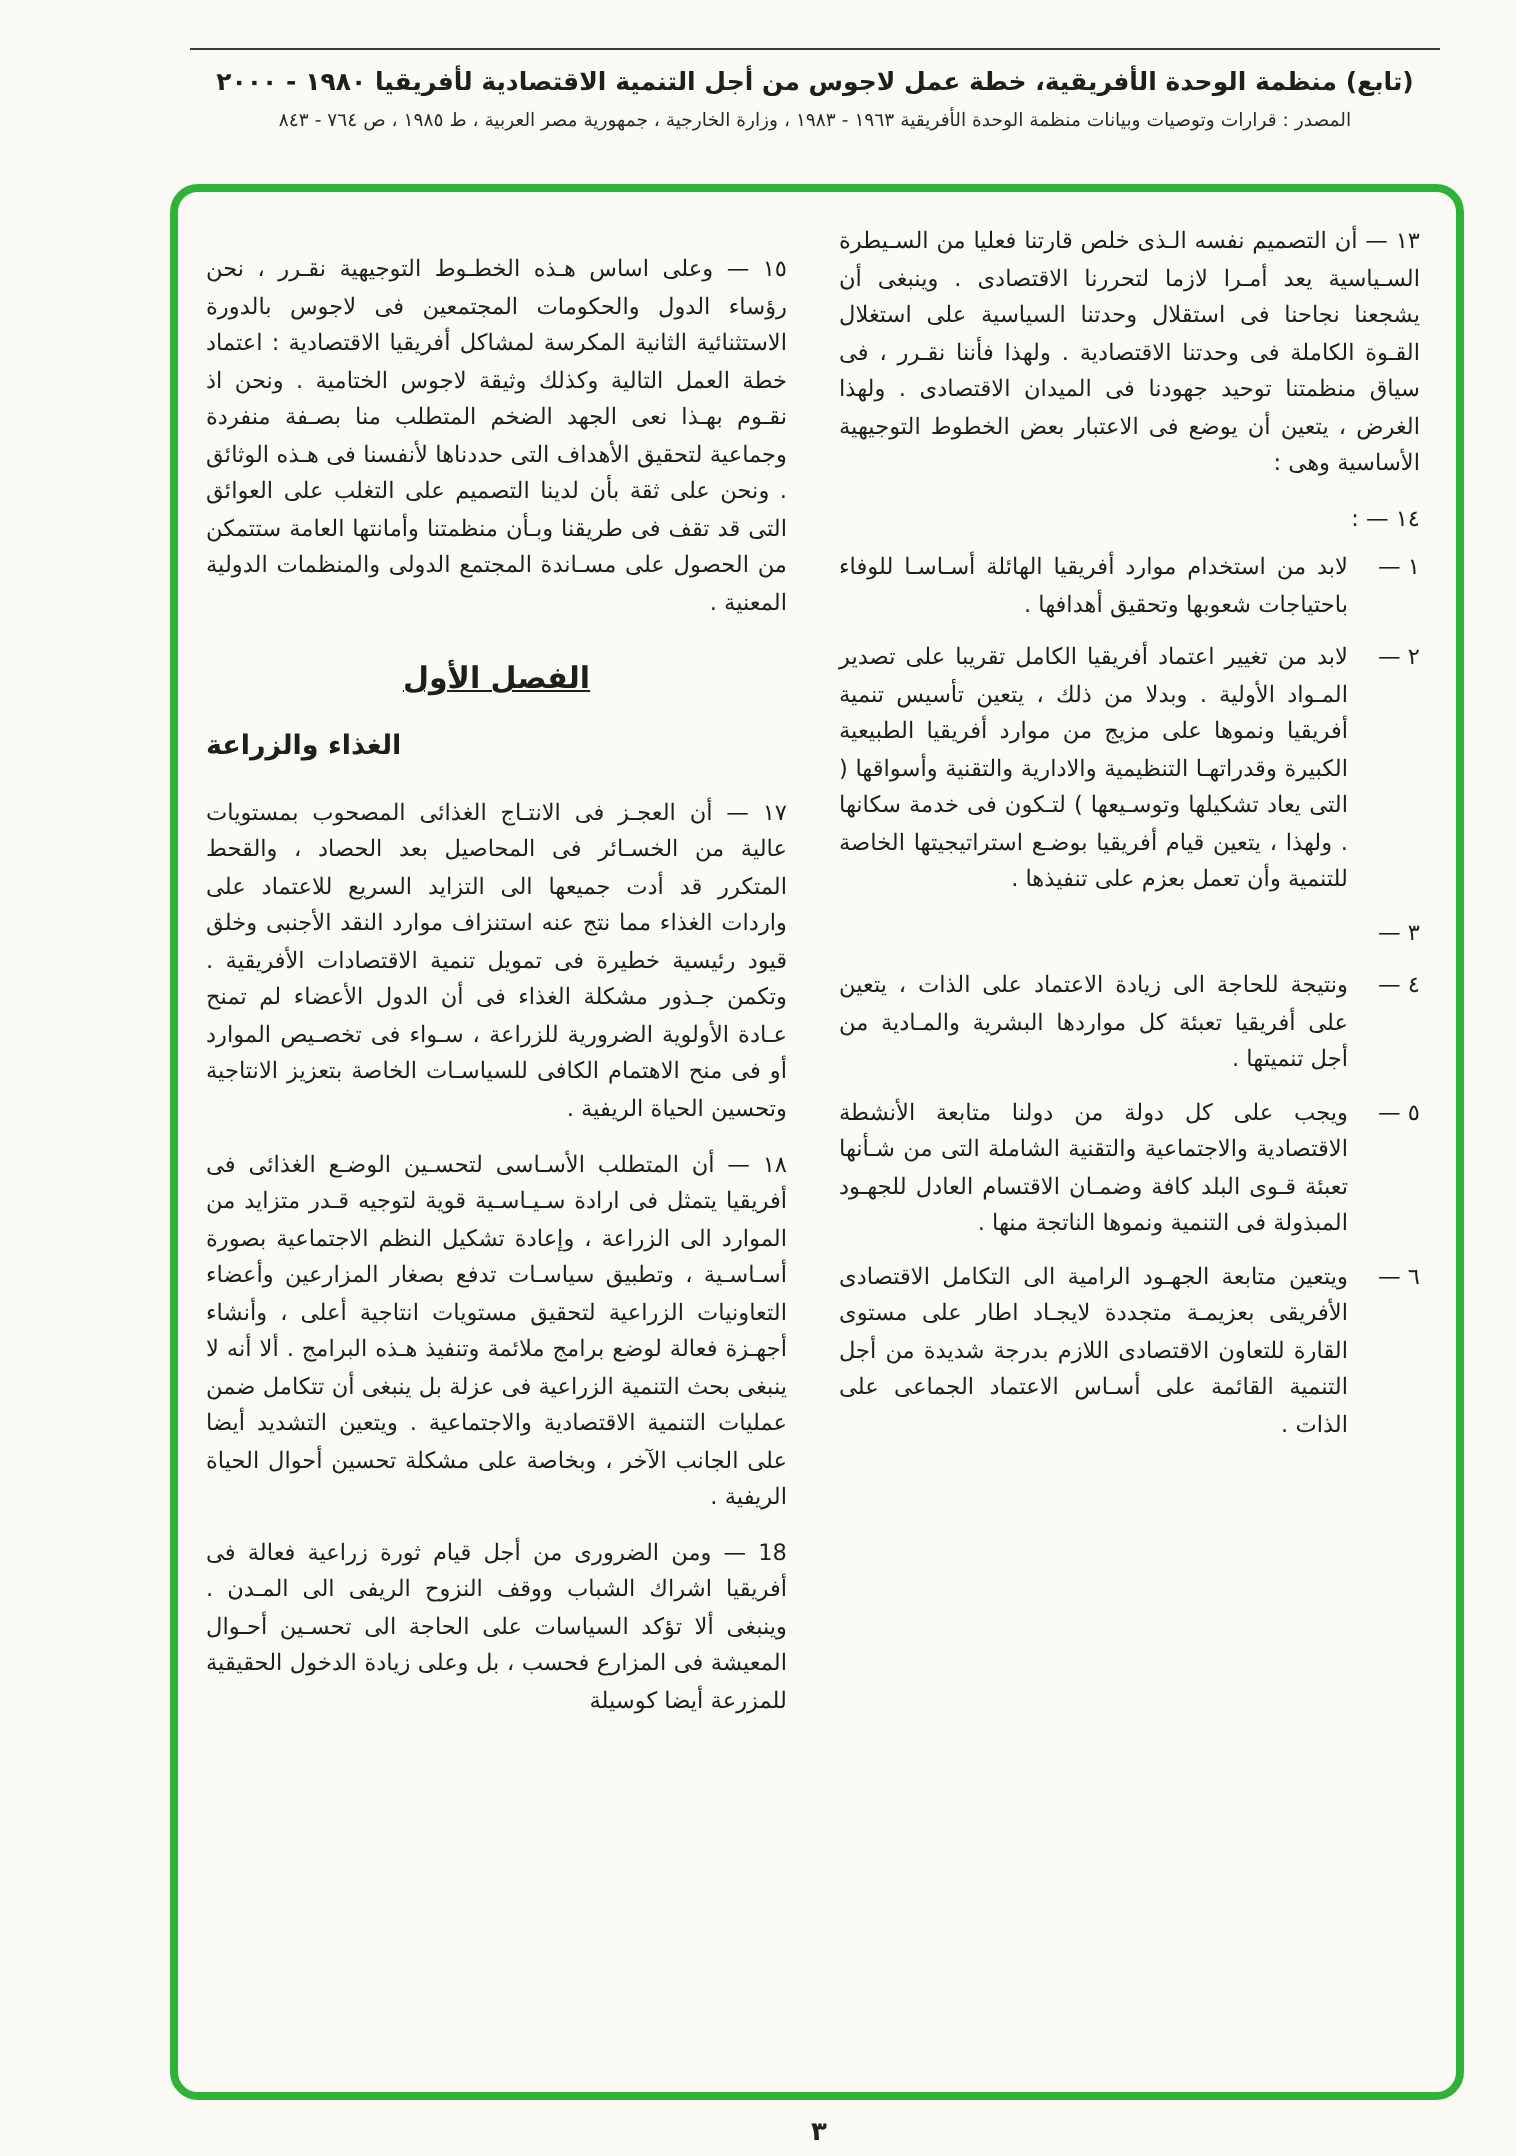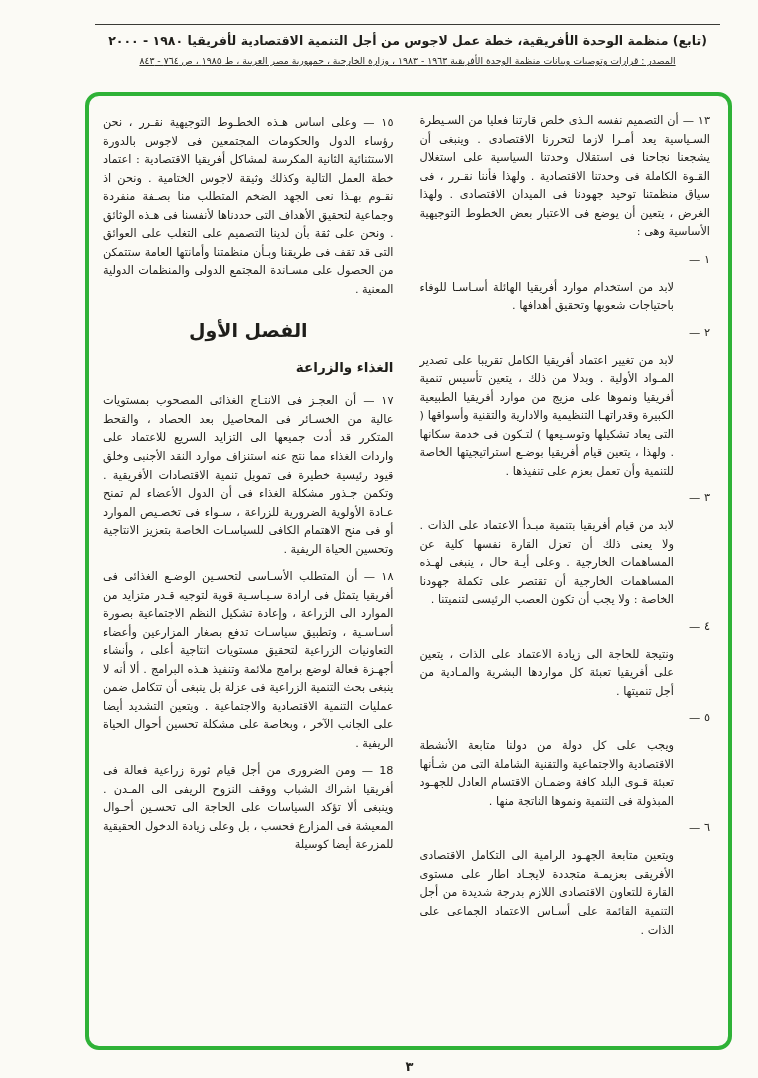--- a/index.html
+++ b/index.html
@@ -18,53 +18,53 @@
     text-align:center;
   }
   .header-rule{border:0;border-top:1.6px solid #3a3a35;margin:0 0 8px 0;}
   .header-title{
     font-weight:bold;font-size:12.5px;line-height:1.3;
     letter-spacing:0.2px;
   }
   .header-source{
     font-size:9.3px;margin-top:6px;color:#2a2a25;
     letter-spacing:0.1px;
-    text-decoration:underline;
   }
 
   
   .frame{
     position:absolute;top:92px;right:26px;left:24px;bottom:28px;
     border:4px solid #2fb237;
     border-radius:14px;
     box-sizing:border-box;
     padding:16px 18px 10px 14px;
     background:#fbfaf5;
   }
   .columns{display:flex;gap:26px;height:100%;overflow:hidden;}
   .col{
     flex:1 1 0;
     text-align:justify;
     font-size:11.3px;
     line-height:1.64;
   }
   .para{margin:0 0 9px 0;}
-  .para-first{margin-top:2px;}
+  .para-first{margin-top:14px;}
   .p14{margin-bottom:6px;}
 
   .item{display:flex;margin:0 0 8px 0;}
   .marker{flex:0 0 36px;white-space:nowrap;}
-  .item-text{flex:1 1 auto;text-align:justify;margin-top:28px;}
+  .item-text{flex:1 1 auto;text-align:justify;}
 
   .chapter-heading{
-    text-align:center;font-weight:bold;font-size:19px;
+    text-align:center;font-weight:bold;font-size:15px;
     margin:16px 0 10px 0;
+    text-decoration:underline;
   }
   .section-heading{
-    text-align:right;font-weight:bold;font-size:13.5px;
+    text-align:left;font-weight:bold;font-size:13.5px;
     margin:0 0 14px 0;
   }
 
   .page-number{
     position:absolute;bottom:4px;left:0;right:0;
     text-align:center;font-size:13px;font-weight:bold;color:#23221e;
   }
 </style>
 </head>
 <body>
@@ -75,32 +75,32 @@
     <hr class="header-rule">
     <div class="header-title">(تابع) منظمة الوحدة الأفريقية، خطة عمل لاجوس من أجل التنمية الاقتصادية لأفريقيا ١٩٨٠ - ٢٠٠٠</div>
     <div class="header-source">المصدر : قرارات وتوصيات وبيانات منظمة الوحدة الأفريقية ١٩٦٣ - ١٩٨٣ ، وزارة الخارجية ، جمهورية مصر العربية ، ط ١٩٨٥ ، ص ٧٦٤ - ٨٤٣</div>
   </div>
 
   <div class="frame">
     <div class="columns">
 
       <div class="col">
         <p class="para">١٣ — أن التصميم نفسه الـذى خلص قارتنا فعليا من السـيطرة السـياسية يعد أمـرا لازما لتحررنا الاقتصادى . وينبغى أن يشجعنا نجاحنا فى استقلال وحدتنا السياسية على استغلال القـوة الكاملة فى وحدتنا الاقتصادية . ولهذا فأننا نقـرر ، فى سياق منظمتنا توحيد جهودنا فى الميدان الاقتصادى . ولهذا الغرض ، يتعين أن يوضع فى الاعتبار بعض الخطوط التوجيهية الأساسية وهى :</p>
+        <p class="para p14">١٤ — :</p>
 
         <div class="item">
           <span class="marker">١ —</span>
           <span class="item-text">لابد من استخدام موارد أفريقيا الهائلة أسـاسـا للوفاء باحتياجات شعوبها وتحقيق أهدافها .</span>
         </div>
         <div class="item">
           <span class="marker">٢ —</span>
           <span class="item-text">لابد من تغيير اعتماد أفريقيا الكامل تقريبا على تصدير المـواد الأولية . وبدلا من ذلك ، يتعين تأسيس تنمية أفريقيا ونموها على مزيج من موارد أفريقيا الطبيعية الكبيرة وقدراتهـا التنظيمية والادارية والتقنية وأسواقها ( التى يعاد تشكيلها وتوسـيعها ) لتـكون فى خدمة سكانها . ولهذا ، يتعين قيام أفريقيا بوضـع استراتيجيتها الخاصة للتنمية وأن تعمل بعزم على تنفيذها .</span>
         </div>
         <div class="item">
           <span class="marker">٣ —</span>
-          <span class="item-text">لابد من قيام أفريقيا بتنمية مبـدأ الاعتماد على الذات . ولا يعنى ذلك أن تعزل القارة نفسها كلية عن المساهمات الخارجية . وعلى أيـة حال ، ينبغى لهـذه المساهمات الخارجية أن تقتصر على تكملة جهودنا الخاصة : ولا يجب أن تكون العصب الرئيسى لتنميتنا .</span>
         </div>
         <div class="item">
           <span class="marker">٤ —</span>
           <span class="item-text">ونتيجة للحاجة الى زيادة الاعتماد على الذات ، يتعين على أفريقيا تعبئة كل مواردها البشرية والمـادية من أجل تنميتها .</span>
         </div>
         <div class="item">
           <span class="marker">٥ —</span>
           <span class="item-text">ويجب على كل دولة من دولنا متابعة الأنشطة الاقتصادية والاجتماعية والتقنية الشاملة التى من شـأنها تعبئة قـوى البلد كافة وضمـان الاقتسام العادل للجهـود المبذولة فى التنمية ونموها الناتجة منها .</span>
         </div>
         <div class="item">

